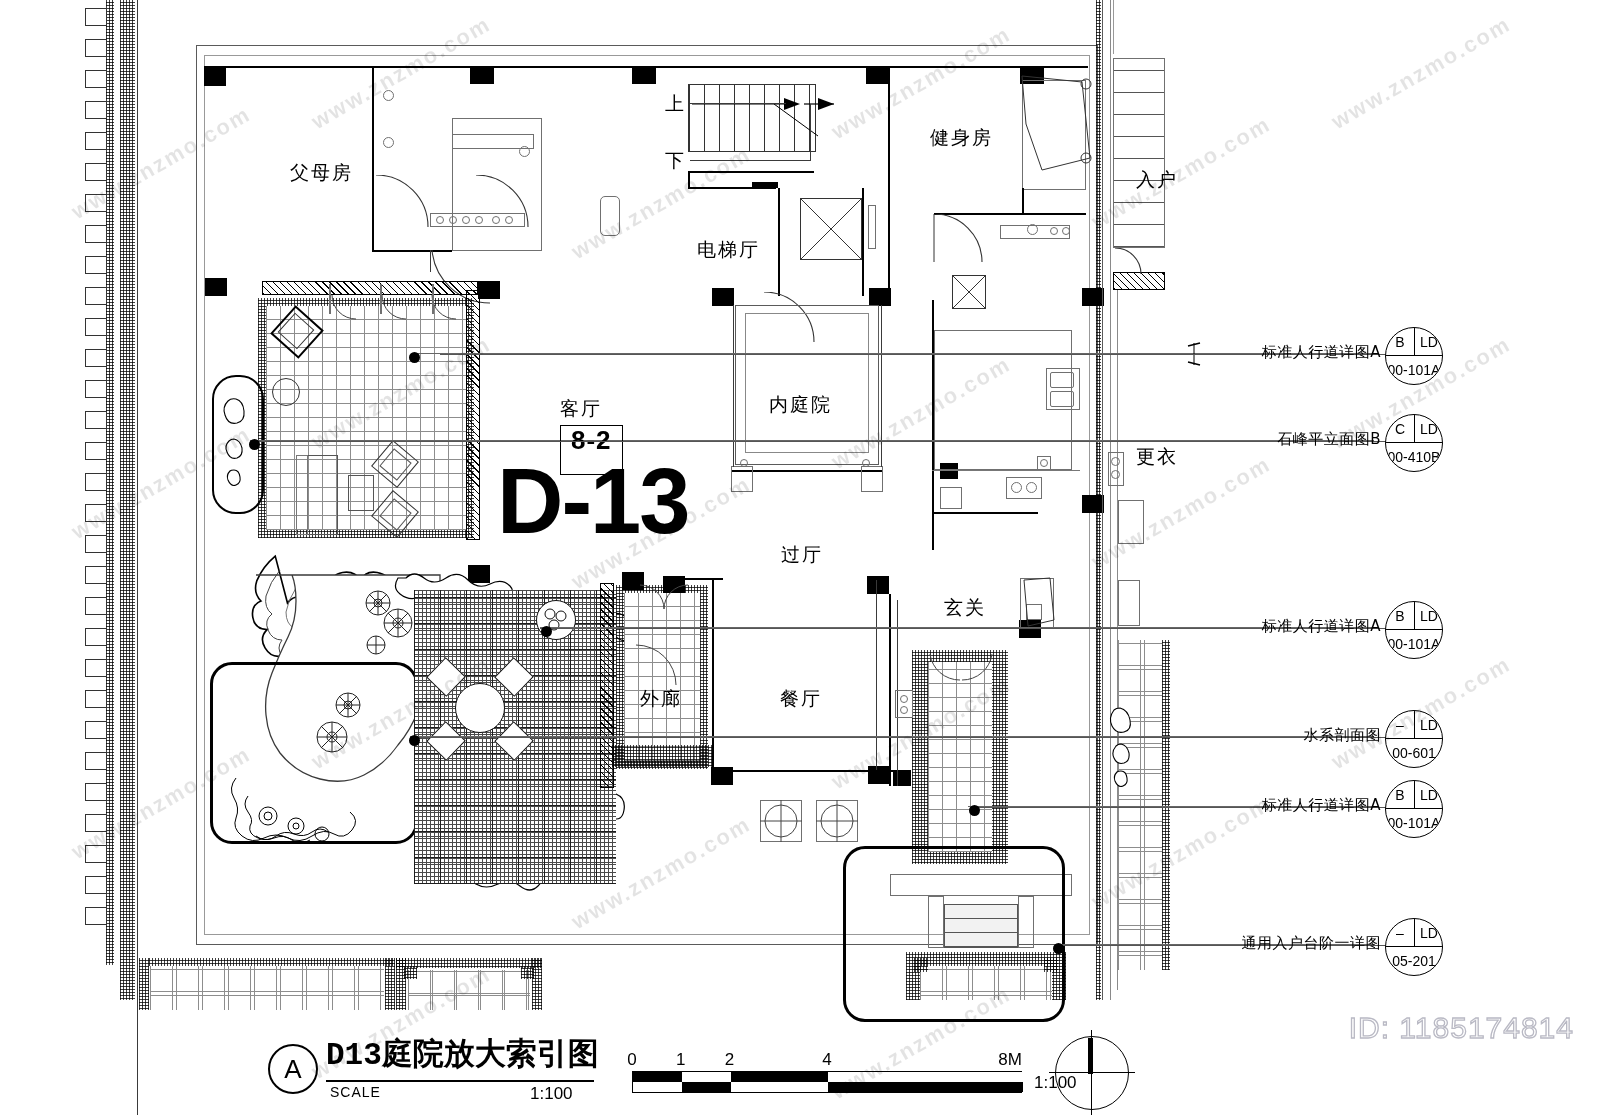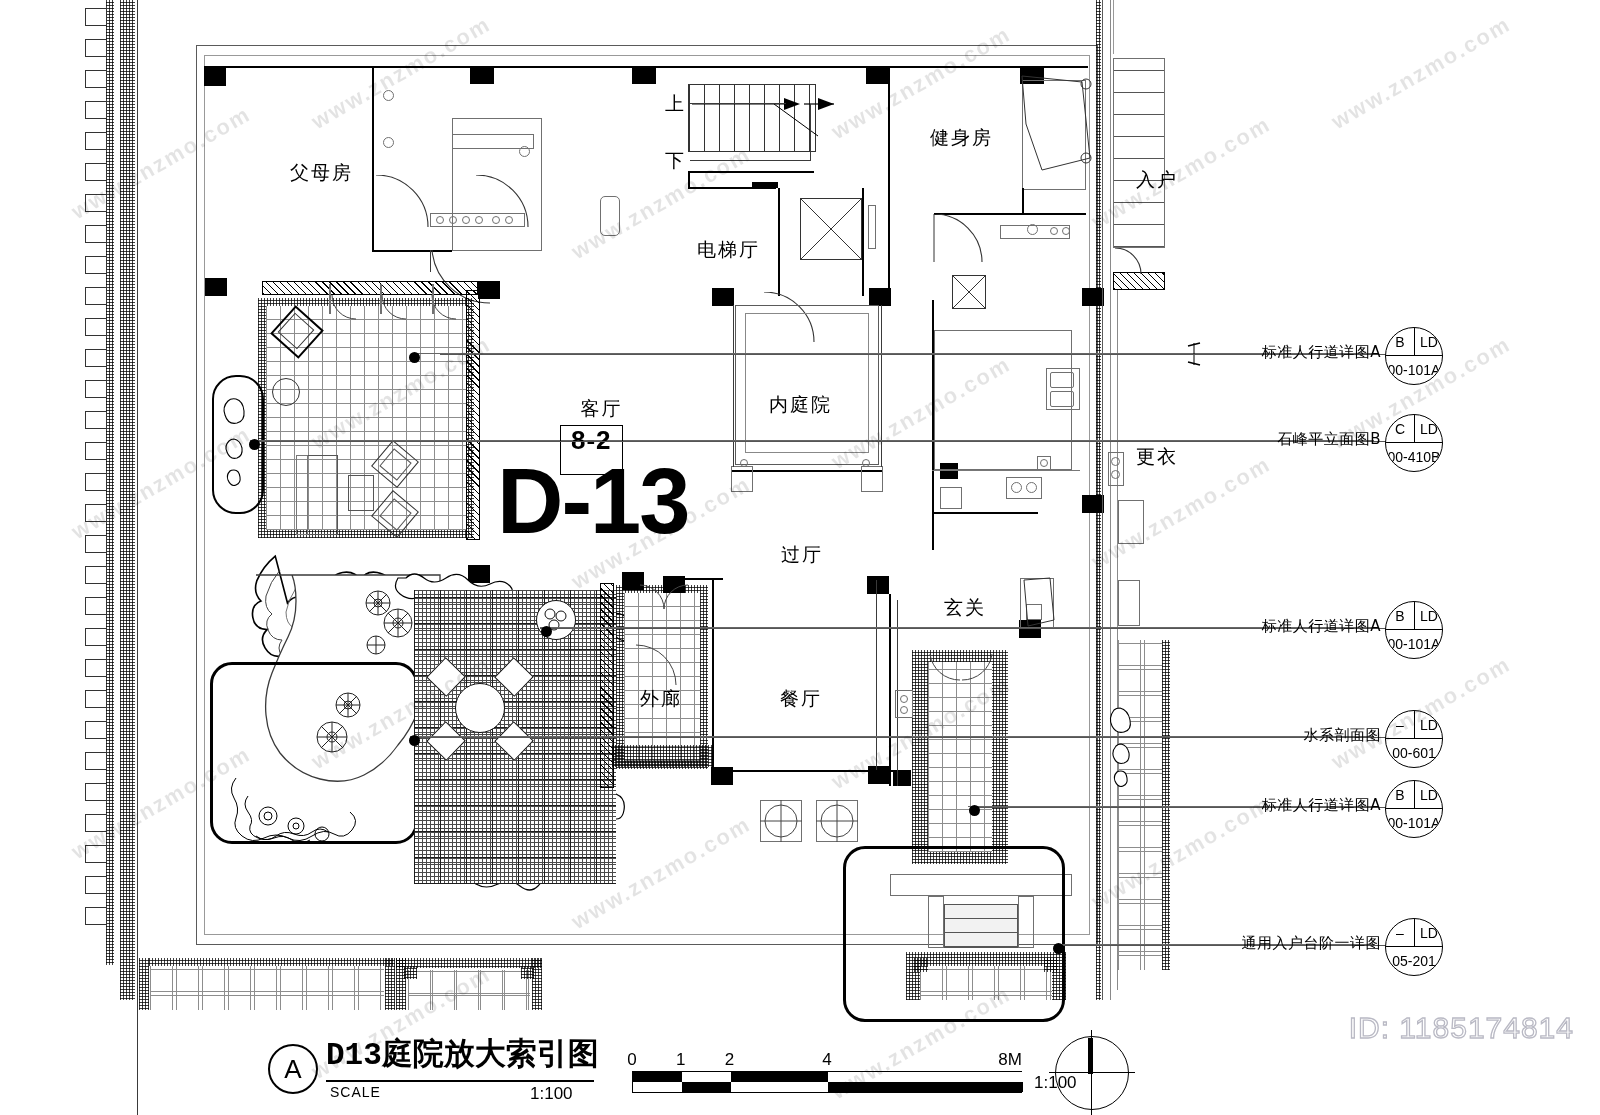--- a/index.html
+++ b/index.html
@@ -69,21 +69,21 @@
   .lbl-room{font-size:19px;letter-spacing:2px;}
 
   
   #plan-code{
     position:absolute;left:497px;top:455px;
     font-family:"Liberation Sans","DejaVu Sans",sans-serif;
     font-size:92px;font-weight:700;letter-spacing:-2px;
     line-height:1;color:#000000;
   }
   
-  #lr-tag{position:absolute;left:560px;top:396px;text-align:right;}
+  #lr-tag{position:absolute;left:560px;top:396px;text-align:left;}
   #lr-tag .t{font-size:19px;letter-spacing:2px;font-family:"DejaVu Sans",sans-serif;}
   #lr-tag .n{
     margin-top:3px;border:1.5px solid #000;padding:1px 10px 21px;
     font-size:26px;font-weight:700;line-height:1;letter-spacing:1px;
   }
 
   
   .callout{position:absolute;height:58px;}
   .callout .ctext{
     position:absolute;right:62px;top:16px;white-space:nowrap;

